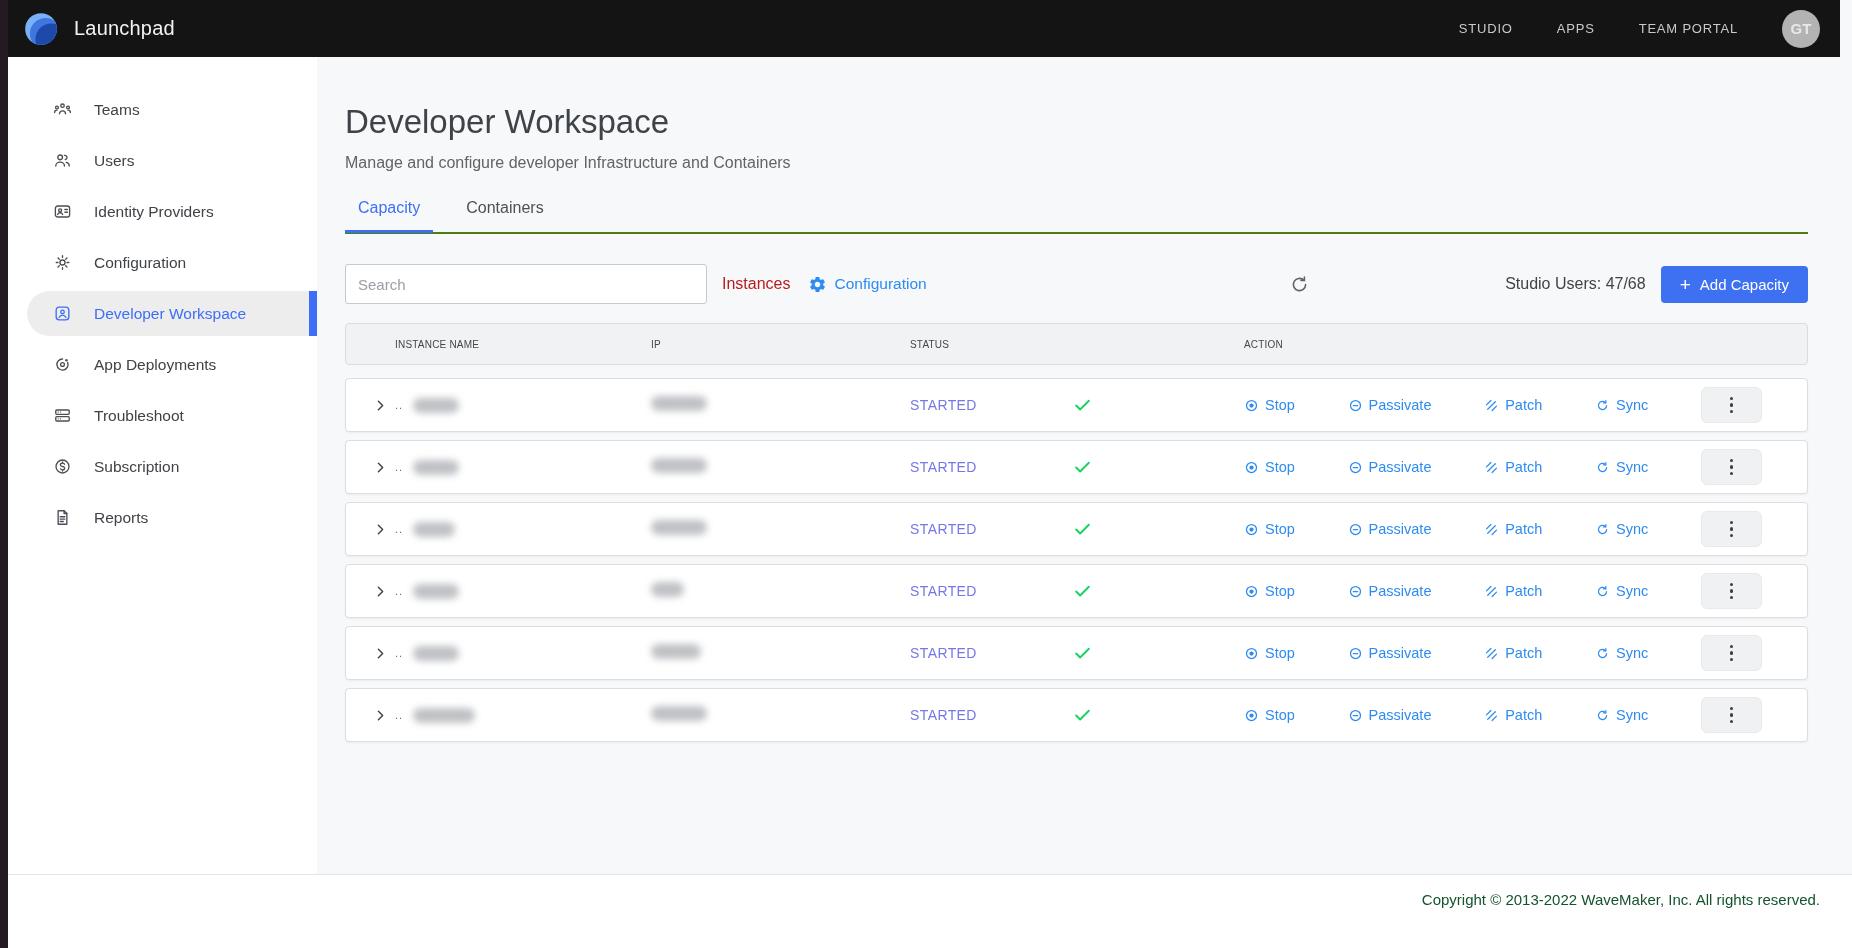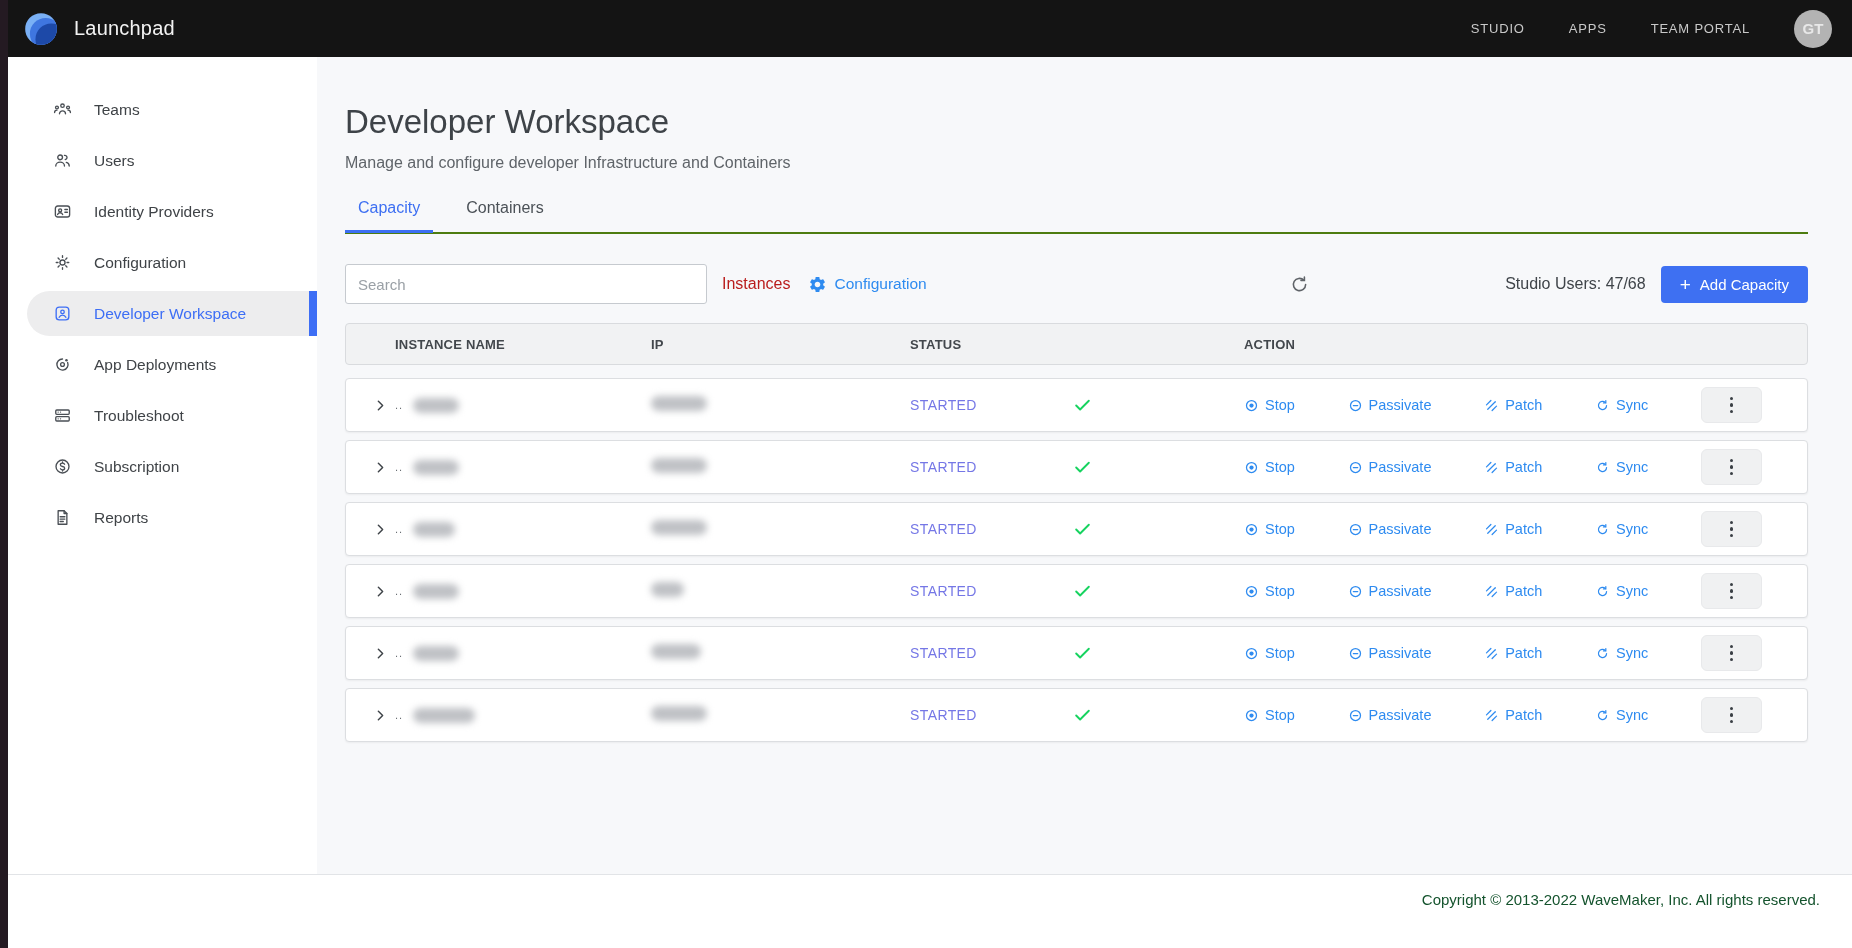--- a/index.html
+++ b/index.html
@@ -3,21 +3,21 @@
 <meta charset="utf-8">
 <style>
   * { margin:0; padding:0; box-sizing:border-box; }
   html,body { width:1852px; height:948px; overflow:hidden; }
   body { font-family:"Liberation Sans","DejaVu Sans",sans-serif; background:#f7f8fa; position:relative; }
 
   
   .edge-strip { position:absolute; left:0; top:0; bottom:0; width:8px; background:#241a22; z-index:60; }
 
   
-  .topbar { position:absolute; left:0; top:0; right:0; height:57px; background:#141414; display:flex; align-items:center; padding:0 20px 0 22px; z-index:50; }
+  .topbar { position:absolute; left:0; top:0; right:12px; height:57px; background:#141414; display:flex; align-items:center; padding:0 20px 0 22px; z-index:50; }
   .brand { display:flex; align-items:center; gap:14px; }
   .brand-logo { width:38px; height:38px; }
   .brand-name { color:#f2f2f2; font-size:20px; font-weight:500; letter-spacing:.2px; }
   .top-nav { margin-left:auto; display:flex; align-items:center; gap:44px; }
   .top-nav-item { color:#c9c9c9; font-size:13px; letter-spacing:.8px; cursor:pointer; }
   .avatar { width:38px; height:38px; border-radius:50%; background:#b3b3b3; color:#e8e8e8; font-size:15px; font-weight:700; display:flex; align-items:center; justify-content:center; cursor:pointer; }
 
   
   .sidebar { position:absolute; left:8px; top:57px; bottom:74px; width:309px; background:#ffffff; padding-top:30px; z-index:10; }
   .side-item { position:relative; height:45px; margin:0 0 6px 19px; display:flex; align-items:center; padding-left:26px; gap:22px; border-radius:24px 0 0 24px; cursor:pointer; color:#3f4347; }
@@ -43,21 +43,21 @@
   .config-link { margin-left:18px; display:flex; align-items:center; gap:7px; color:#2e8bf0; font-size:15.5px; cursor:pointer; }
   .refresh-btn { margin-left:auto; width:22px; height:22px; color:#5f6368; cursor:pointer; display:flex; align-items:center; justify-content:center; }
   .studio-users { margin-left:195px; font-size:16px; color:#3f4449; }
   .add-capacity-btn { margin-left:15px; height:37px; padding:0 19px; background:#3e70f2; border:none; border-radius:4px; color:#ffffff; font-size:15px; font-family:inherit; display:flex; align-items:center; gap:9px; cursor:pointer; }
   .add-capacity-btn .plus { font-size:19px; font-weight:400; line-height:1; }
 
   
   .cap-table { margin-top:19px; }
   .t-grid { display:grid; grid-template-columns:49px 256px 259px 334px 1fr; align-items:center; }
   .t-head { height:42px; background:#f1f2f3; border:1px solid #d9dbde; border-radius:4px; }
-  .t-head .h-cell { font-size:13px; font-weight:700; color:#42474c; letter-spacing:.2px; }
+  .t-head .h-cell { font-size:10px; font-weight:400; color:#42474c; letter-spacing:.2px; }
   #rows { margin-top:13px; display:flex; flex-direction:column; gap:8px; }
   .t-row { height:54px; background:#ffffff; border:1px solid #dcdee1; border-radius:4px; box-shadow:0 1px 2px rgba(0,0,0,.05); }
   .expander { display:flex; align-items:center; justify-content:flex-end; padding-right:6px; color:#3f4449; cursor:pointer; }
   .cell-name { display:flex; align-items:center; gap:10px; }
   .redacted-dots { font-size:11px; color:#6a6f74; letter-spacing:1px; }
   .blob { height:15px; border-radius:8px; background:#bfc1c5; filter:blur(3.5px); }
   .blob-name { width:46px; }
   .blob-ip { width:56px; }
   .t-row:nth-child(3) .blob-name { width:42px; }
   .t-row:nth-child(6) .blob-name { width:62px; }

